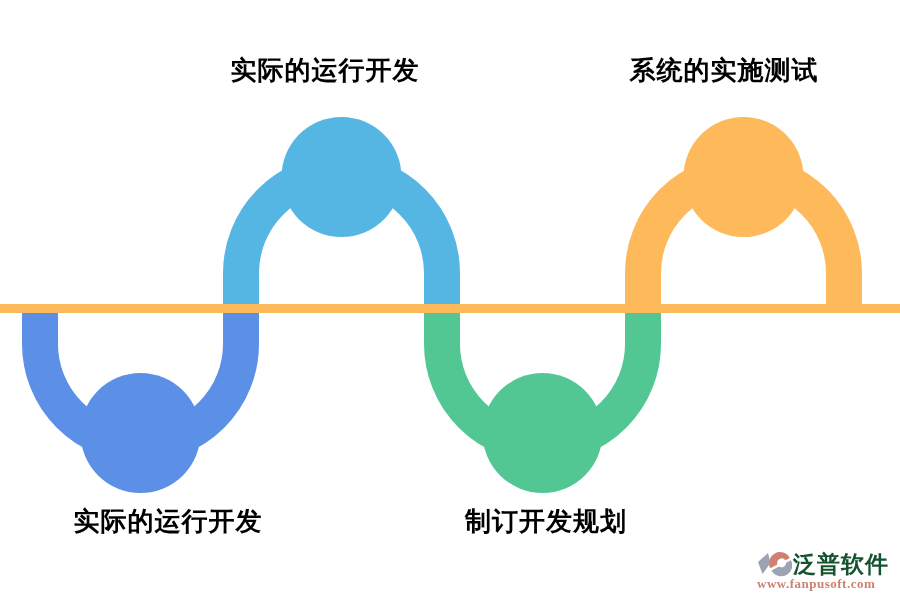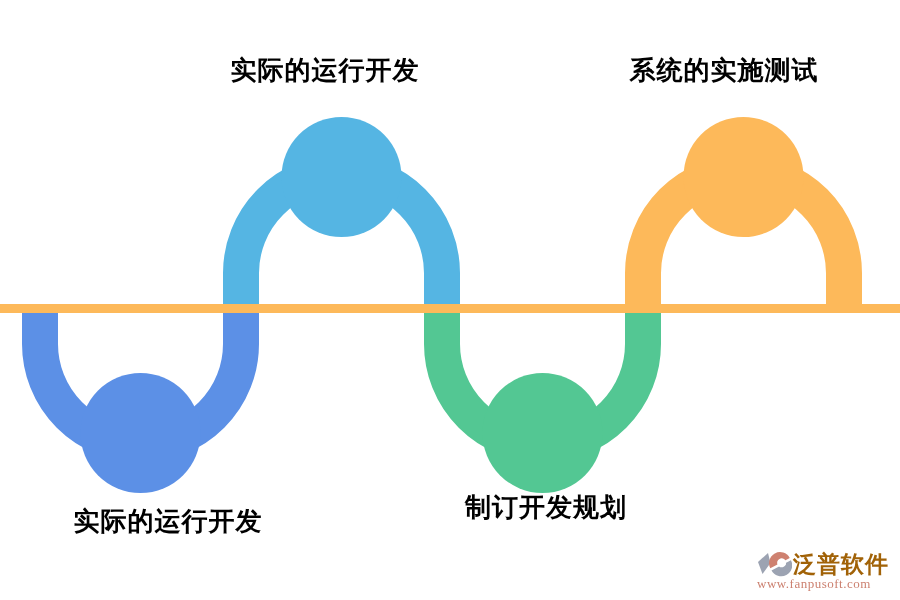--- a/index.html
+++ b/index.html
@@ -41,29 +41,29 @@
     left: 0;
     top: 2px;
   }
   #logo-brand {
     position: absolute;
     left: 37px;
     top: 2px;
     font-size: 23px;
     font-weight: 600;
     letter-spacing: 1px;
-    color: #a16207;
+    color: #14532d;
     white-space: nowrap;
   }
   #logo-url {
     position: absolute;
     left: 1px;
     top: 29px;
     font-family: "Liberation Serif", "DejaVu Serif", serif;
-    font-weight: normal;
+    font-weight: bold;
     font-size: 13px;
     letter-spacing: 0.5px;
     color: #CC8170;
     white-space: nowrap;
   }
 </style>
 </head>
 <body>
 
 <div id="stage">
@@ -79,21 +79,21 @@
     <circle cx="341.5" cy="177" r="60" fill="#55B5E3"></circle>
     <circle cx="542.5" cy="433" r="60" fill="#53C793"></circle>
     <circle cx="743.5" cy="177" r="60" fill="#FDB95A"></circle>
 
     <rect x="0" y="304" width="900" height="9" fill="#FDB95A"></rect>
   </svg>
 
   <div class="step-label" style="left:325px; top:70px;">实际的运行开发</div>
   <div class="step-label" style="left:724px; top:70px;">系统的实施测试</div>
   <div class="step-label" style="left:168px; top:521px;">实际的运行开发</div>
-  <div class="step-label" style="left:546px; top:507px;">制订开发规划</div>
+  <div class="step-label" style="left:546px; top:521px;">制订开发规划</div>
 
   <div id="logo">
     <svg id="logo-icon" width="36" height="30" viewBox="0 0 36 30">
       <path d="M 2 13 L 12 4 L 14.5 14 L 6.5 25 Z" fill="#9CA3B2"></path>
       <g transform="translate(24.5,15) rotate(-28)">
         <path d="M -11 -1 A 11 11 0 0 1 11 -1 Z" fill="#CE8170"></path>
         <path d="M -11 1.5 A 11 11 0 0 0 11 1.5 Z" fill="#9CA3B2"></path>
         <circle cx="1.5" cy="-0.5" r="4.5" fill="#ffffff"></circle>
       </g>
     </svg>

